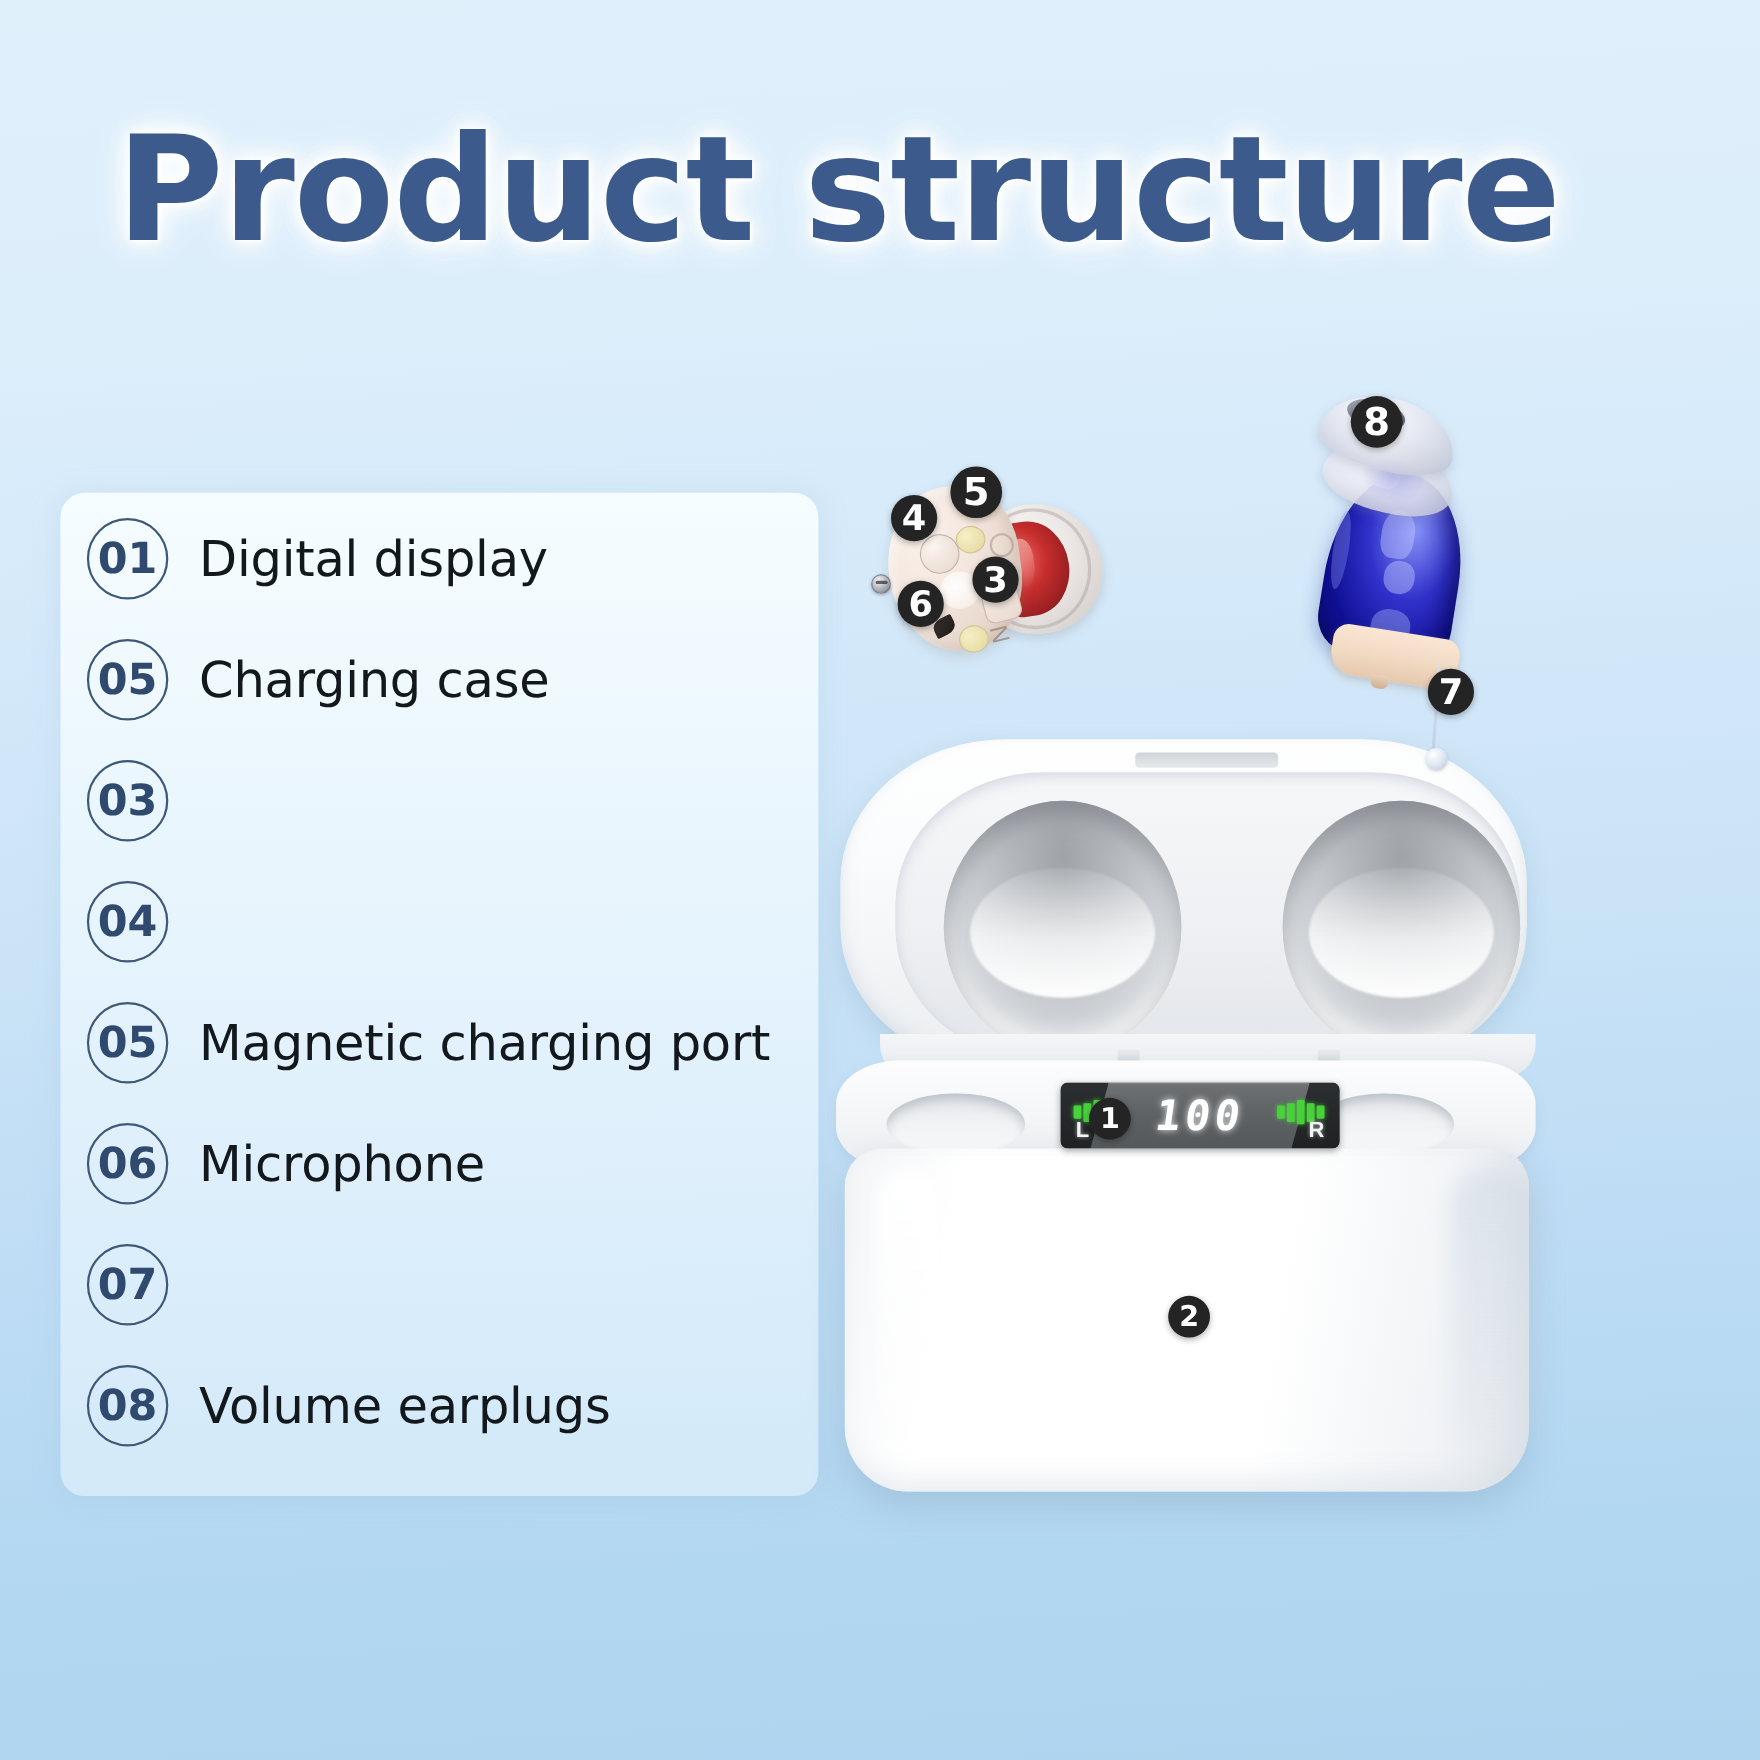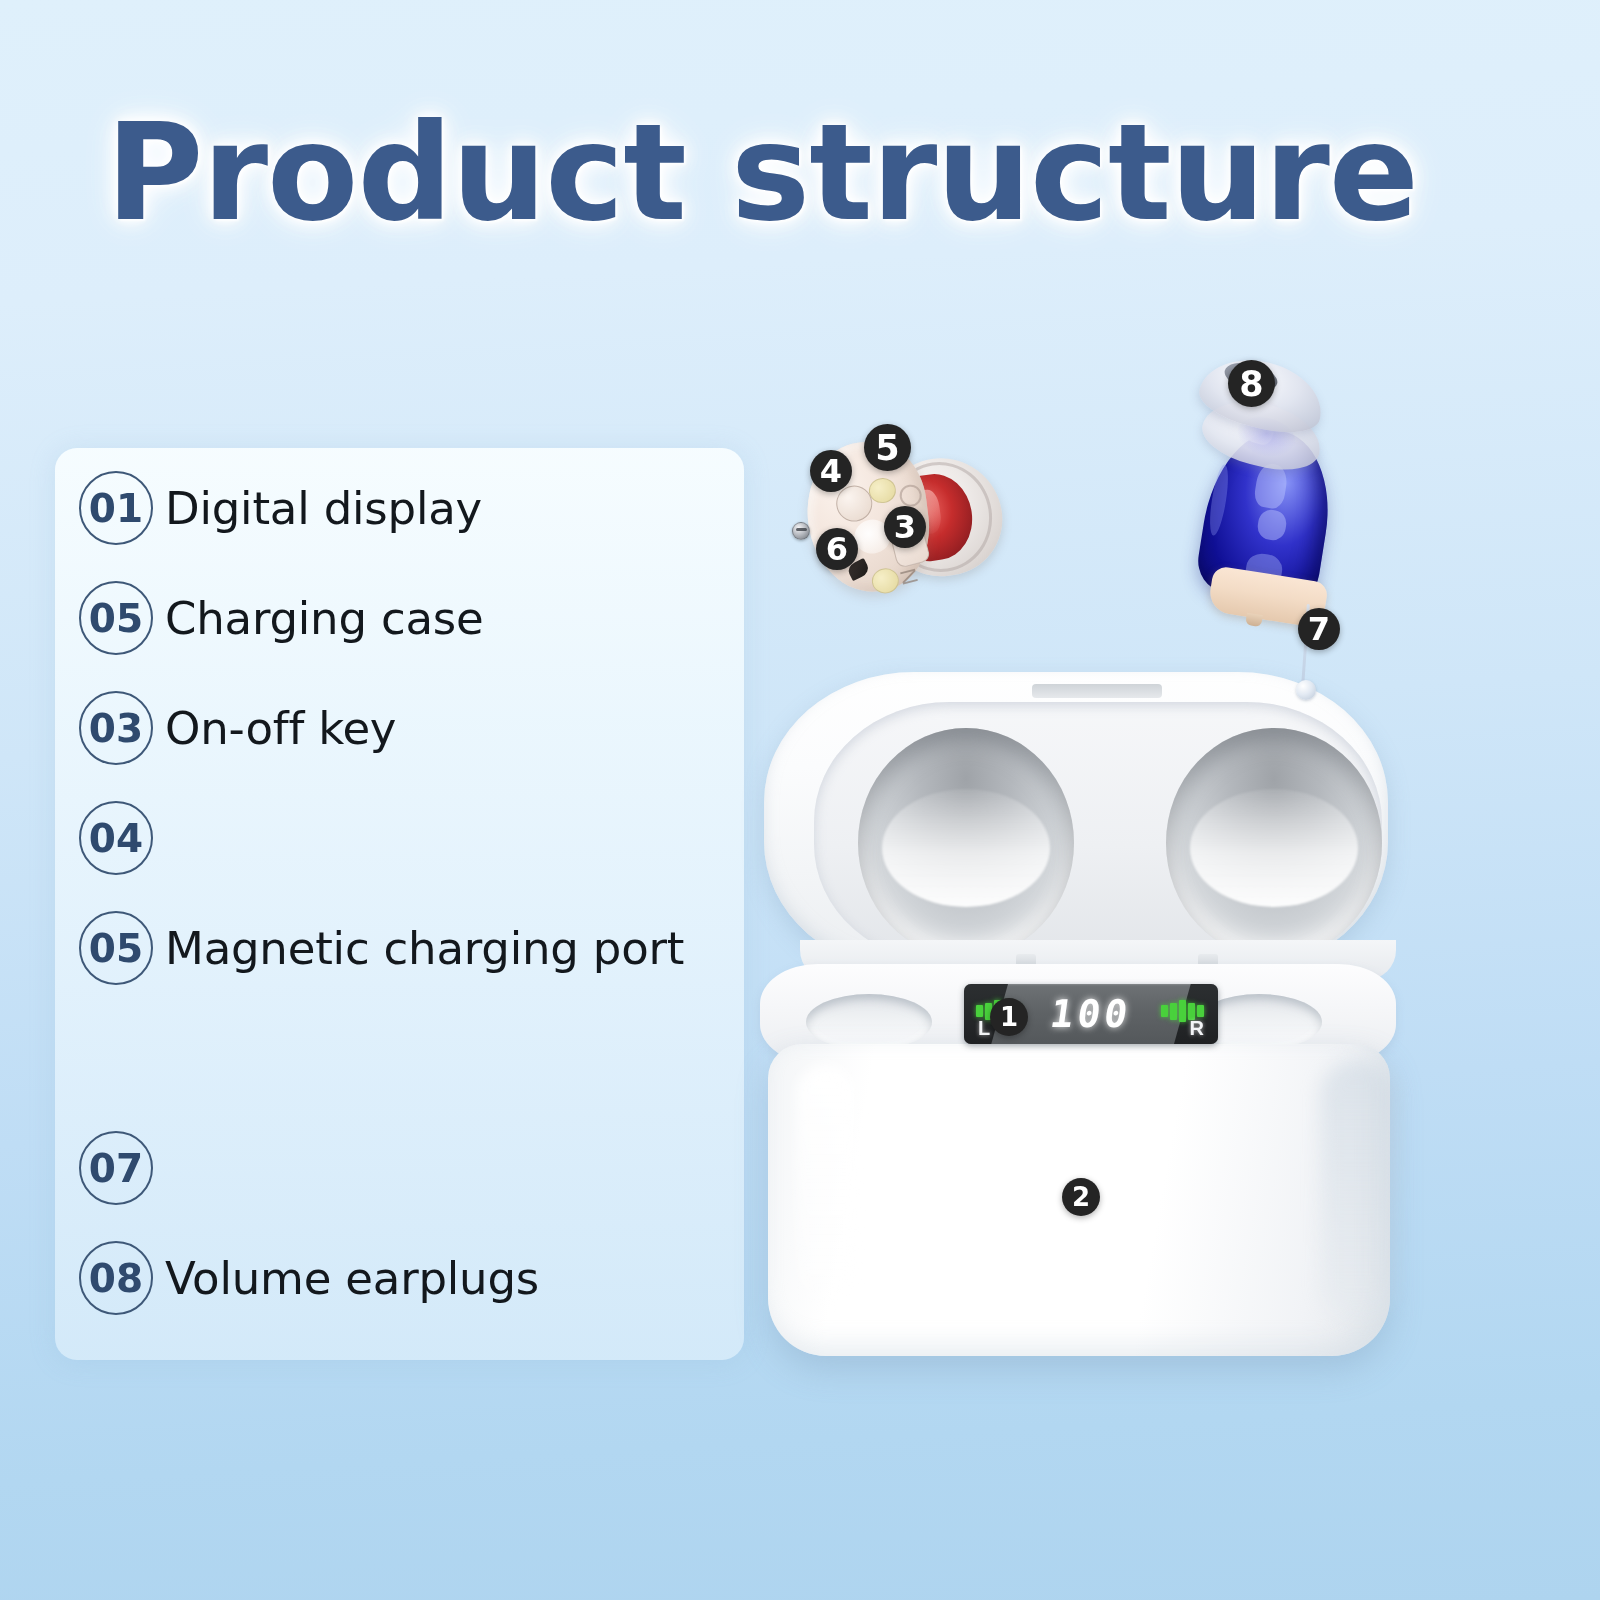--- a/index.html
+++ b/index.html
@@ -43,21 +43,21 @@
     position:absolute; left:24px; width:640px; height:76px;
     display:flex; align-items:center;
   }
   .num-ring{
     width:74px; height:74px; flex:0 0 74px;
     border:2.3px solid #3e5878; border-radius:50%;
     display:flex; align-items:center; justify-content:center;
     color:#2f4a6e; font-weight:bold; font-size:39px; letter-spacing:0px;
   }
   .row-label{
-    margin-left:12px; color:#13181d; font-size:45px;
+    margin-left:28px; color:#13181d; font-size:45px;
     font-weight:normal; letter-spacing:-0.2px; white-space:nowrap;
   }
 
   
   .callout{
     position:absolute; border-radius:50%;
     background:#242424;
     color:#ffffff; font-weight:bold;
     display:flex; align-items:center; justify-content:center;
     box-shadow:0 2px 6px rgba(0,0,0,.30);
@@ -357,32 +357,35 @@
     <div class="row-label">Digital display</div>
   </div>
 
   <div class="row" style="top:132px">
     <div class="num-ring">05</div>
     <div class="row-label">Charging case</div>
   </div>
 
   <div class="row" style="top:242px">
     <div class="num-ring">03</div>
-    <div class="row-label">On-off key</div>
   </div>
 
   <div class="row" style="top:352px">
     <div class="num-ring">04</div>
   </div>
 
   <div class="row" style="top:462px">
     <div class="num-ring">05</div>
     <div class="row-label">Magnetic charging port</div>
   </div>
 
+  <div class="row" style="top:572px">
+    <div class="num-ring">06</div>
+    <div class="row-label">Microphone</div>
+  </div>
 
   <div class="row" style="top:682px">
     <div class="num-ring">07</div>
   </div>
 
   <div class="row" style="top:792px">
     <div class="num-ring">08</div>
     <div class="row-label">Volume earplugs</div>
   </div>
 

